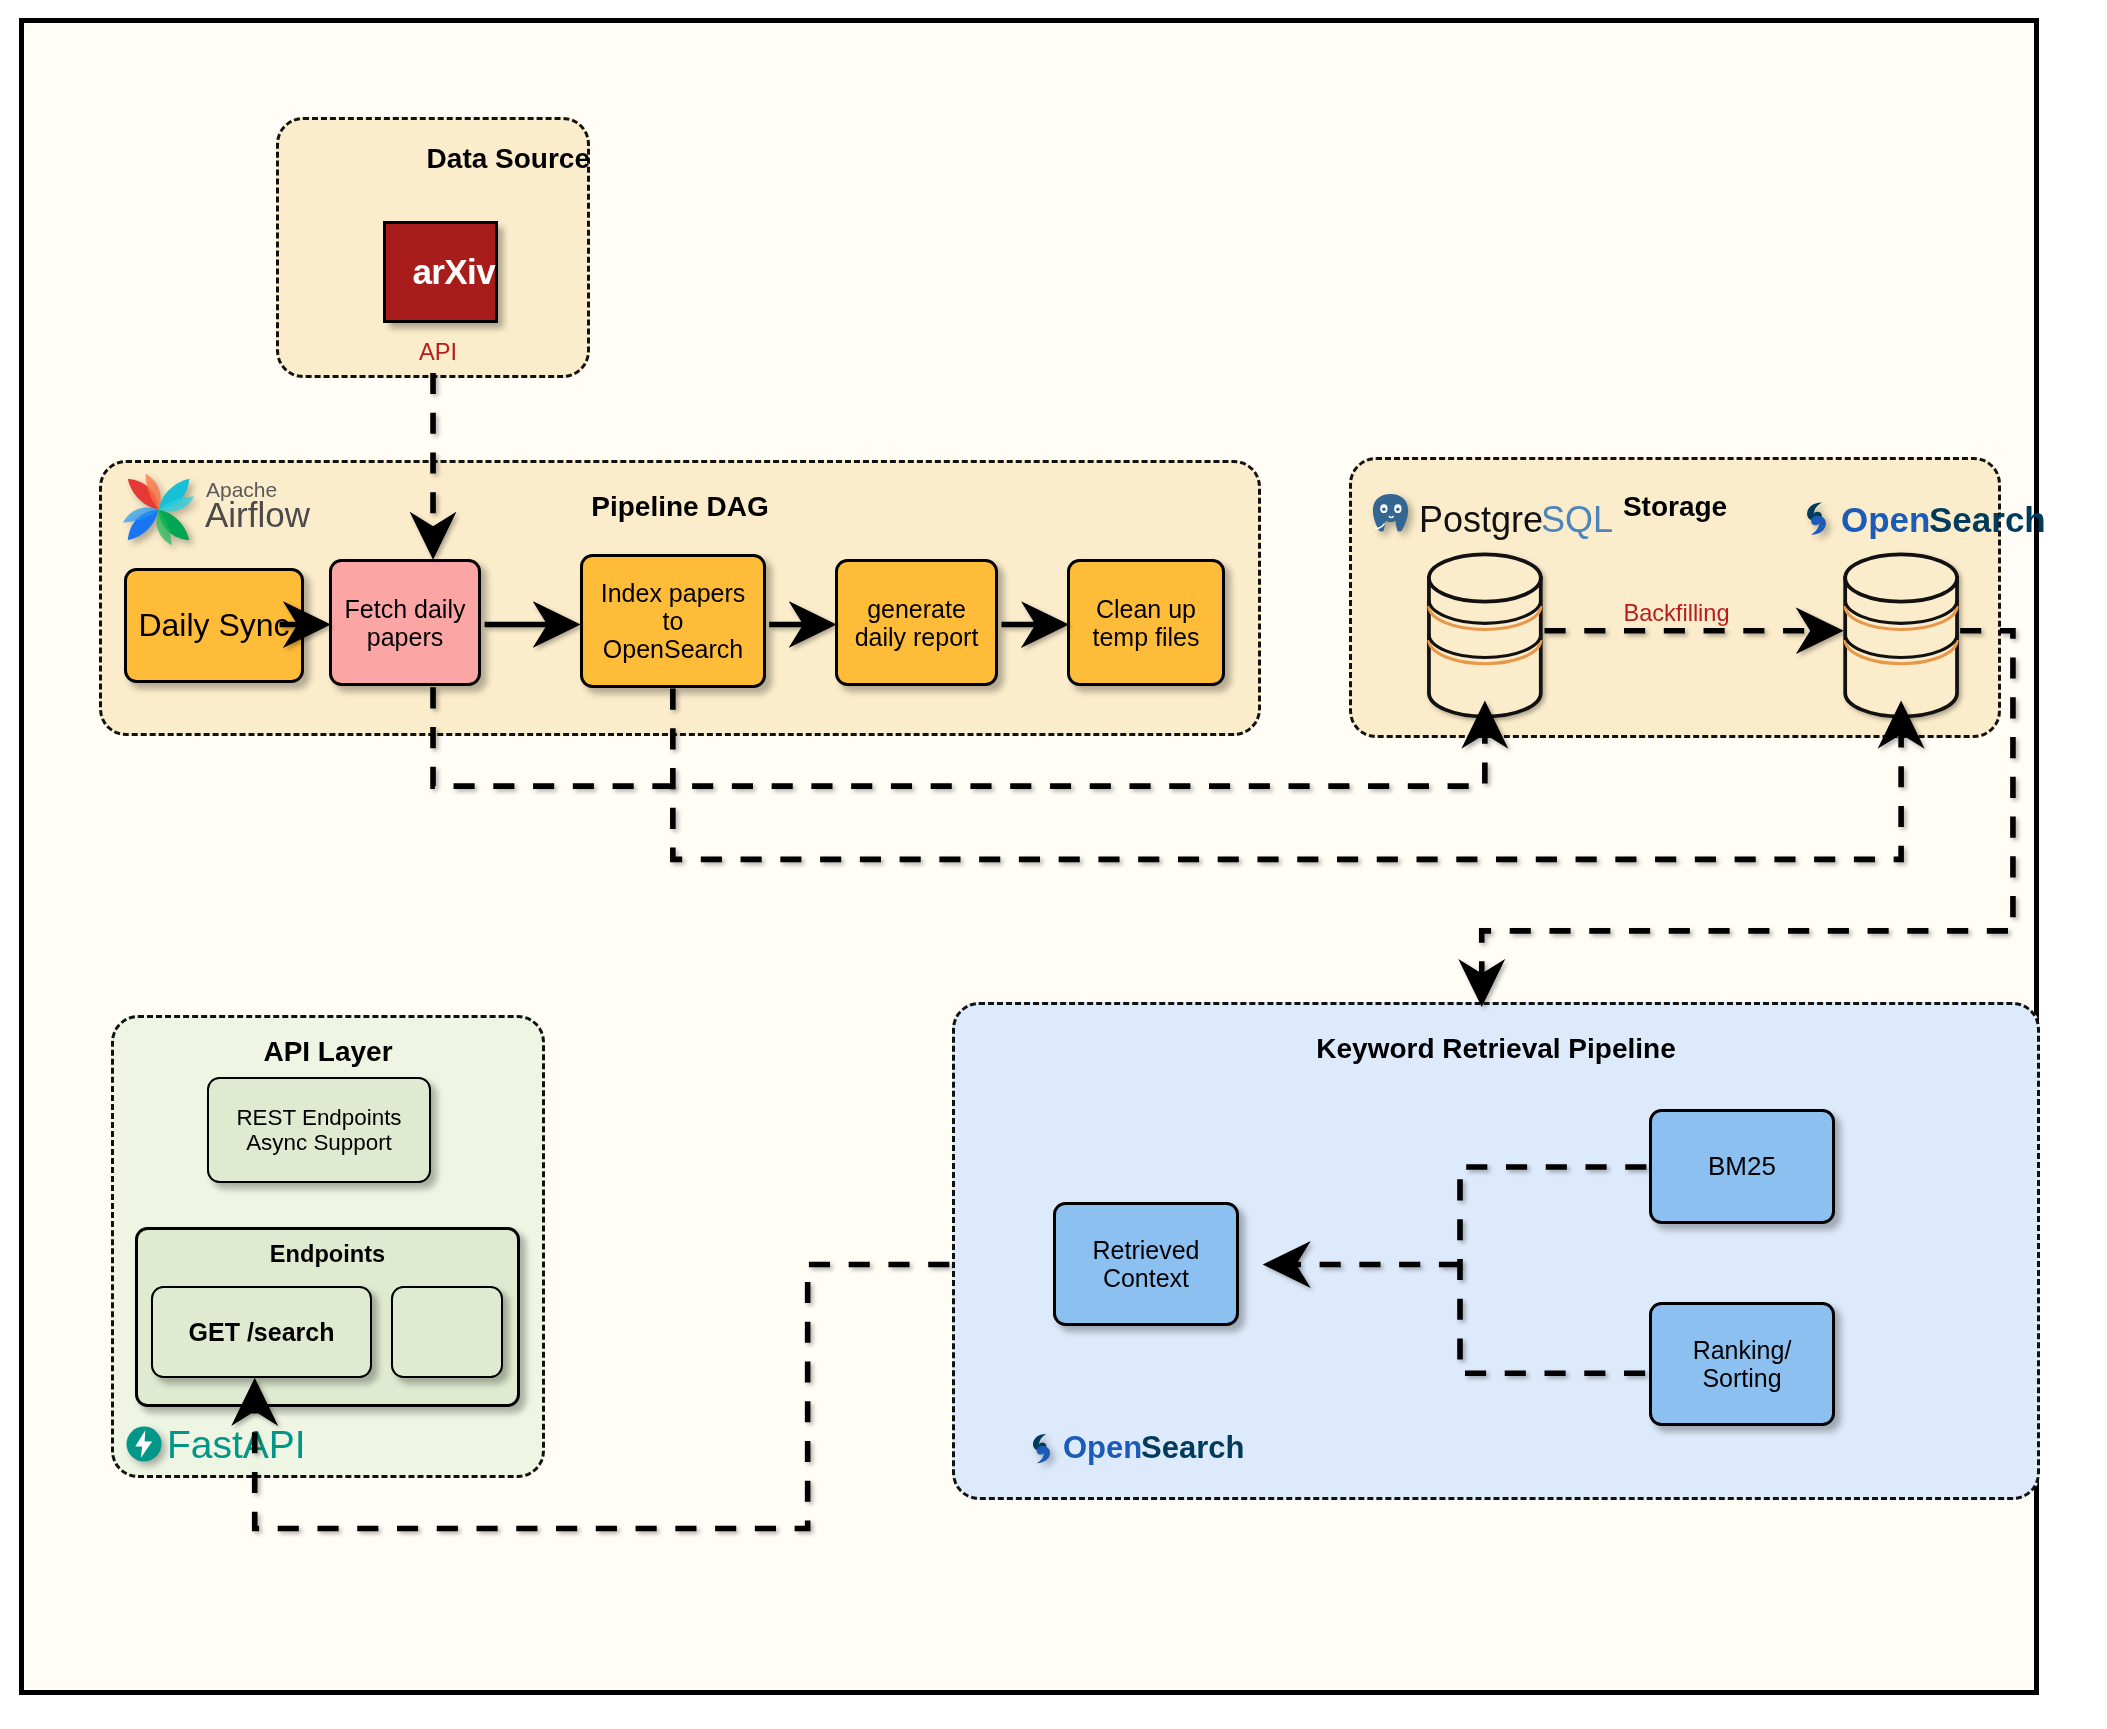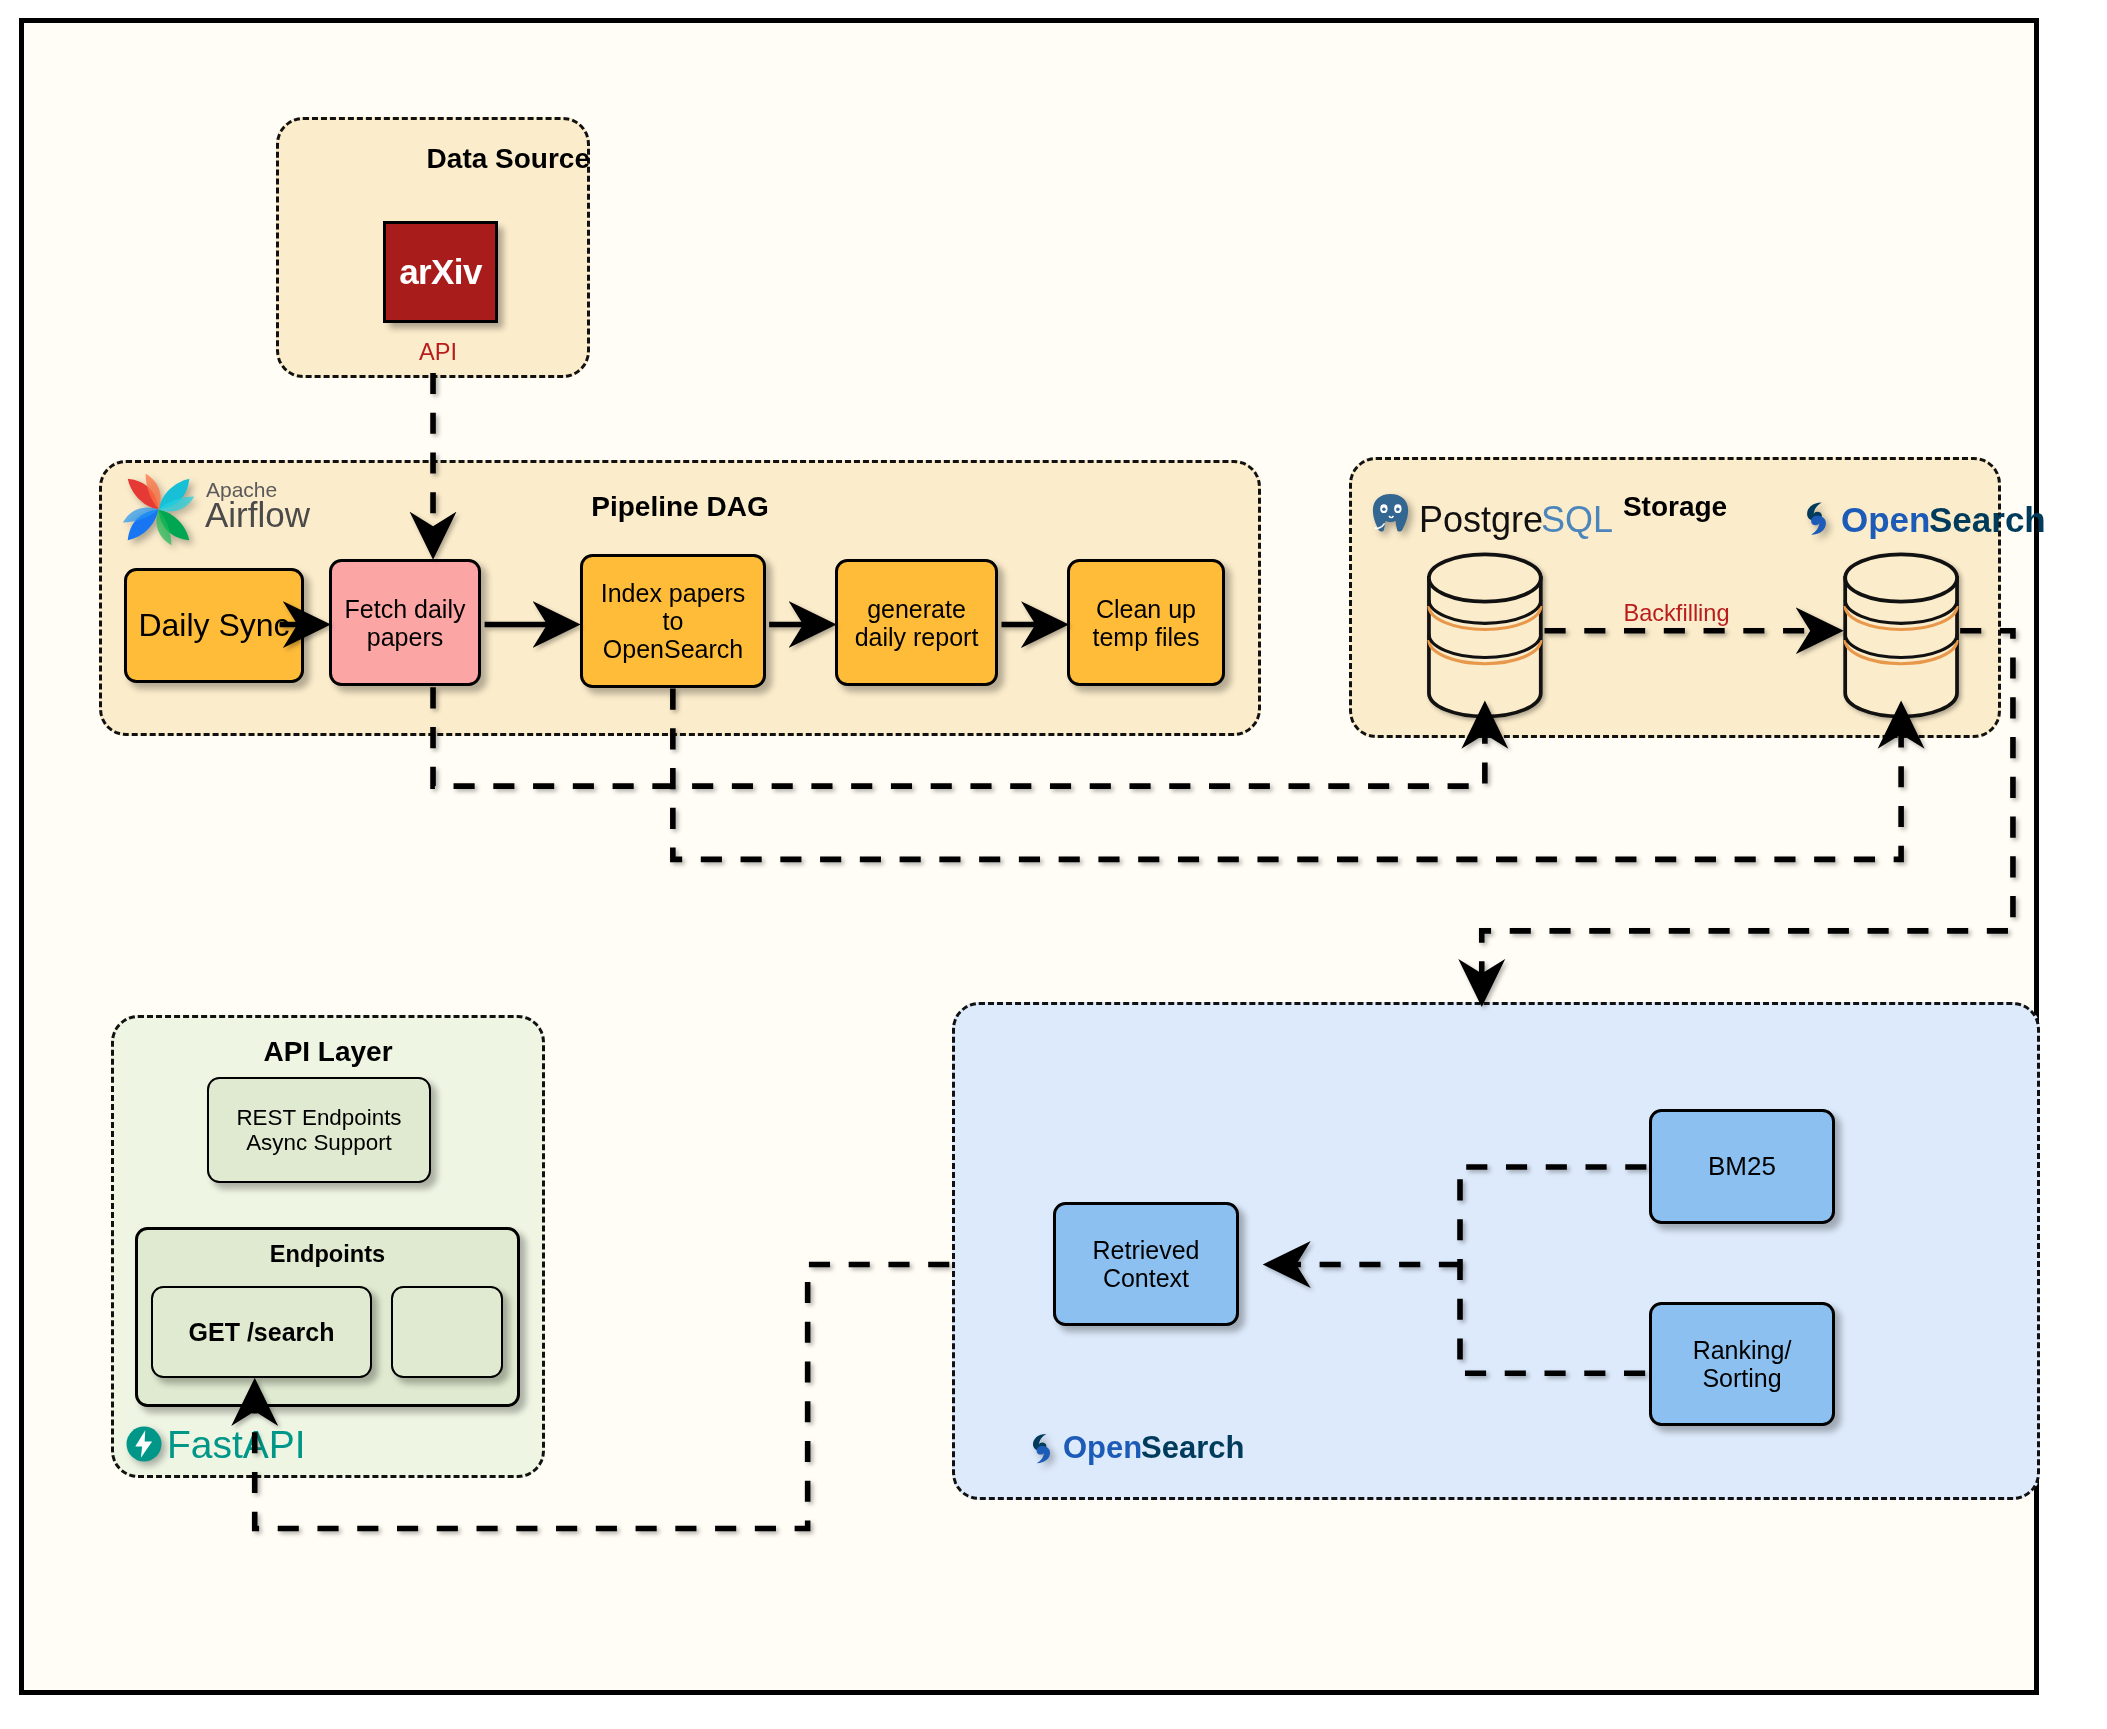--- a/index.html
+++ b/index.html
@@ -20,21 +20,21 @@
 </head>
 <body>
 
 <div id="canvas">
   <div id="frame"></div>
 
   <div class="grp" style="left:276px;top:117px;width:314px;height:261px;background:#fbeccb;">
   </div>
   <div class="grp-title" style="left:276px;top:143px;width:314px;font-size:28px;text-align:right;">Data Source</div>
   <div style="position:absolute;left:383px;top:221px;width:109px;height:96px;background:#a91c1c;border:3.7px solid #000;
-              box-shadow:5.6px 5.6px 6.2px rgba(0,0,0,0.3);display:flex;align-items:center;justify-content:center;">
+              box-shadow:5.6px 5.6px 6.2px rgba(0,0,0,0.3);display:flex;align-items:center;justify-content:flex-end;">
     <span style="color:#fff;font-size:35px;font-weight:bold;letter-spacing:-0.6px;">arXiv</span>
   </div>
   <div class="lbl" style="left:379px;top:339px;width:118px;text-align:center;font-size:23.6px;">API</div>
 
   <div class="grp" style="left:99px;top:460px;width:1162px;height:276px;background:#fbeccb;">
   </div>
   <div class="grp-title" style="left:99px;top:491px;width:1162px;font-size:28px;">Pipeline DAG</div>
 
   <div style="position:absolute;left:112px;top:469px;width:180px;height:81px;">
     <svg width="93" height="81" viewBox="0 0 100 100" class="sh">
@@ -107,20 +107,21 @@
   <div style="position:absolute;left:124px;top:1424px;width:186px;height:50px;">
     <svg width="40" height="40" viewBox="0 0 64 64" class="sh">
       <circle cx="32" cy="32" r="28" fill="#009688"></circle>
       <path d="M34 10 L18 36 L29 36 L27 54 L45 28 L33 28 Z" fill="#ffffff"></path>
     </svg>
     <span class="logotext" style="left:43px;top:-1.2px;font-size:39px;color:#009688;">FastAPI</span>
   </div>
 
   <div class="grp" style="left:952px;top:1002px;width:1088px;height:498px;background:#ddeafb;">
   </div>
+  <div class="grp-title" style="left:952px;top:1033px;width:1088px;font-size:28px;">Keyword Retrieval Pipeline</div>
 
   <div class="node" style="left:1053px;top:1202px;width:186px;height:124px;background:#8cc0f0;font-size:25px;white-space:pre-line;">Retrieved
 Context</div>
   <div class="node" style="left:1649px;top:1109px;width:186px;height:115px;background:#8cc0f0;font-size:26px;">BM25</div>
   <div class="node" style="left:1649px;top:1302px;width:186px;height:124px;background:#8cc0f0;font-size:25px;white-space:pre-line;">Ranking/
 Sorting</div>
 
   <div style="position:absolute;left:1022px;top:1429px;width:199px;height:50px;">
     <svg width="39" height="39" viewBox="0 0 64 64" class="sh">
       <path d="M40 8c-14 0-22 8-22 17 0 7 6 11 13 11 5 0 9-3 9-8 0-4-3-6-7-6-3 0-5 2-5 4 0-8 5-14 12-18z" fill="#003b5c"></path>

